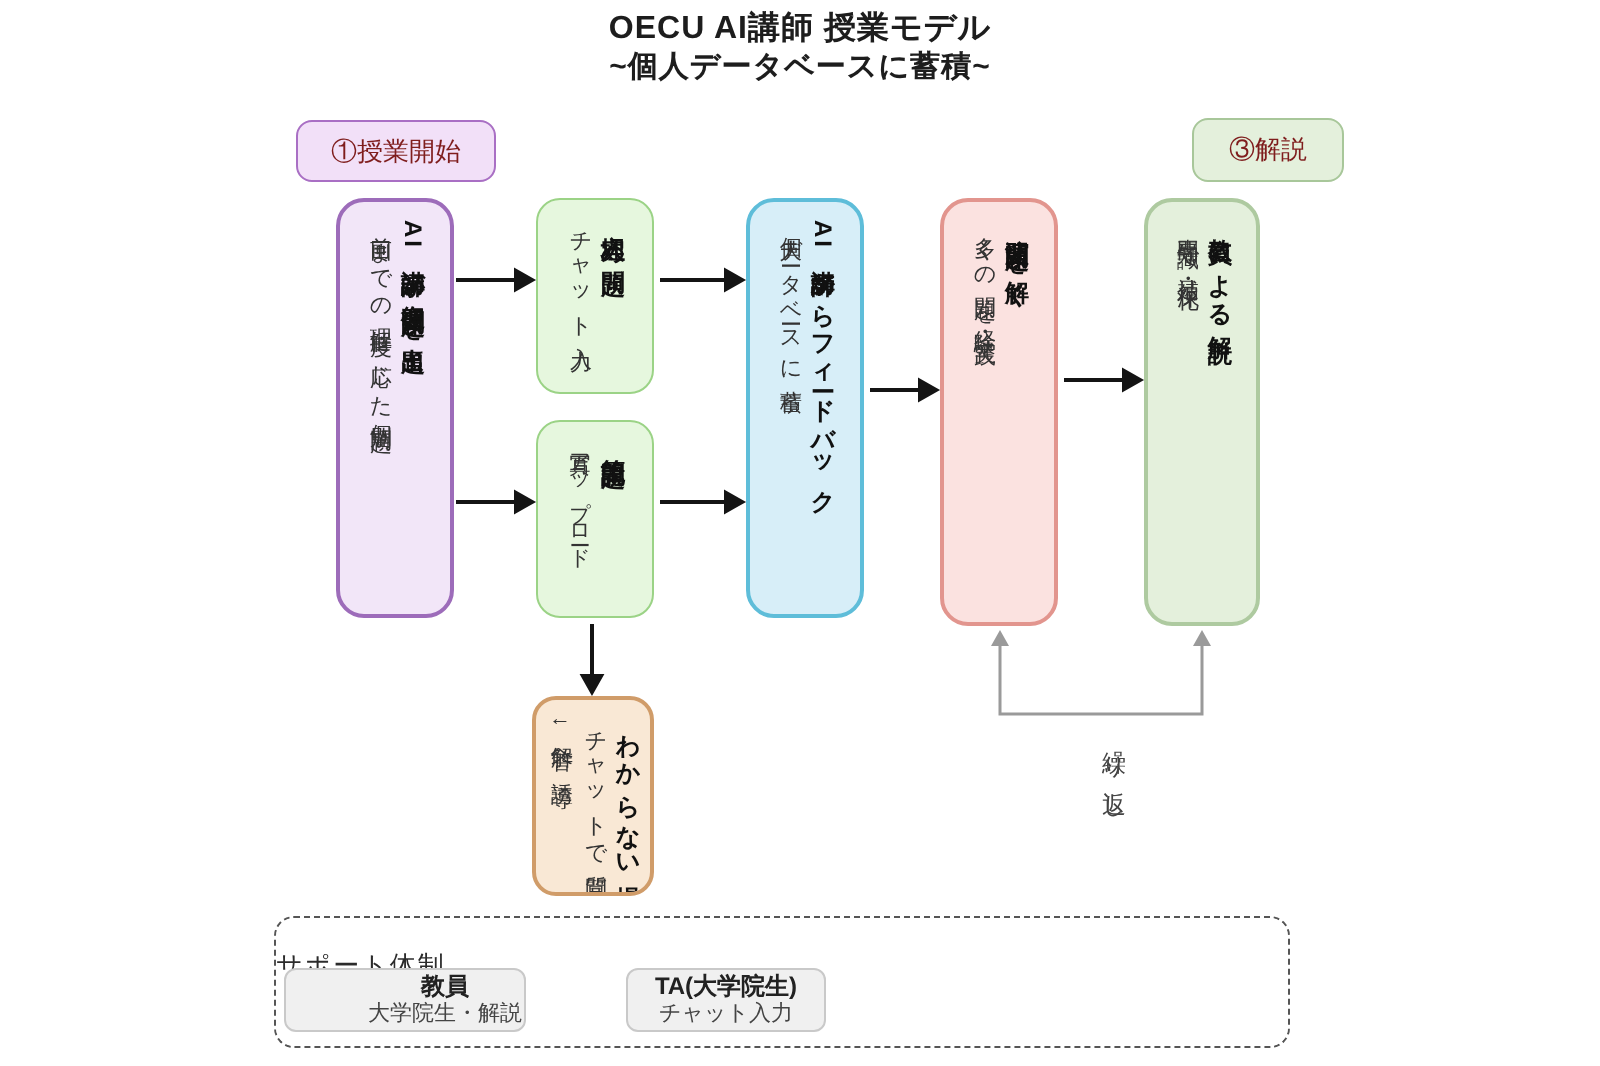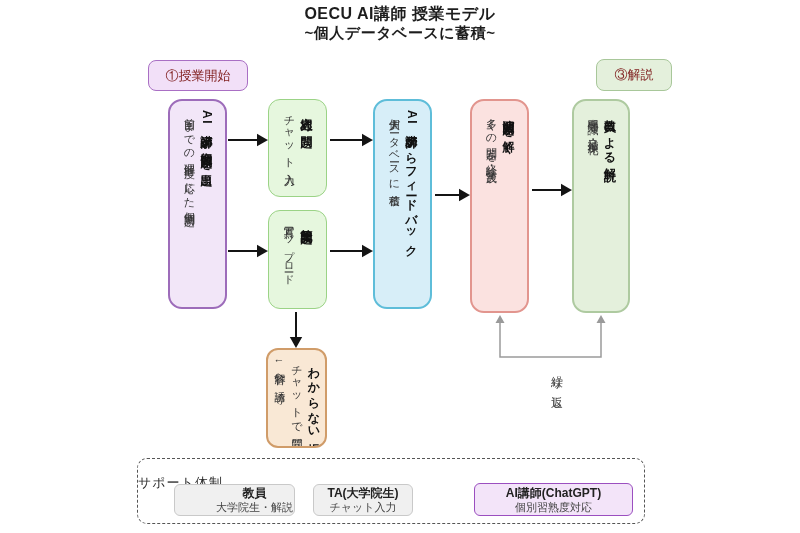--- a/index.html
+++ b/index.html
@@ -152,29 +152,25 @@
       <polygon points="500,315 495.5,323 504.5,323"></polygon>
       <polygon points="601,315 596.5,323 605.5,323"></polygon>
     </g>
   </svg>
 
   <div class="loop-label" style="left:548px; top:366px;">繰り返し</div>
 
   <div class="support">
     <div class="support-title">サポート体制</div>
 
-    <div class="member member-gray" style="left:36px; top:25px; width:121px; height:32px;padding-left:40px;">
+    <div class="member member-gray" style="left:4px; top:25px; width:121px; height:32px;padding-left:40px;">
       <div class="member-name">教員</div>
       <div class="member-role">大学院生・解説</div>
     </div>
 
     <div class="member member-gray" style="left:175px; top:25px; width:100px; height:32px;">
       <div class="member-name">TA(大学院生)</div>
       <div class="member-role">チャット入力</div>
     </div>
 
-    <div class="member member-ai" style="left:336px; top:24px; width:159px; height:33px;">
-      <div class="member-name">AI講師(ChatGPT)</div>
-      <div class="member-role">個別習熟度対応</div>
-    </div>
   </div>
 
 </div>
 
 </body></html>

